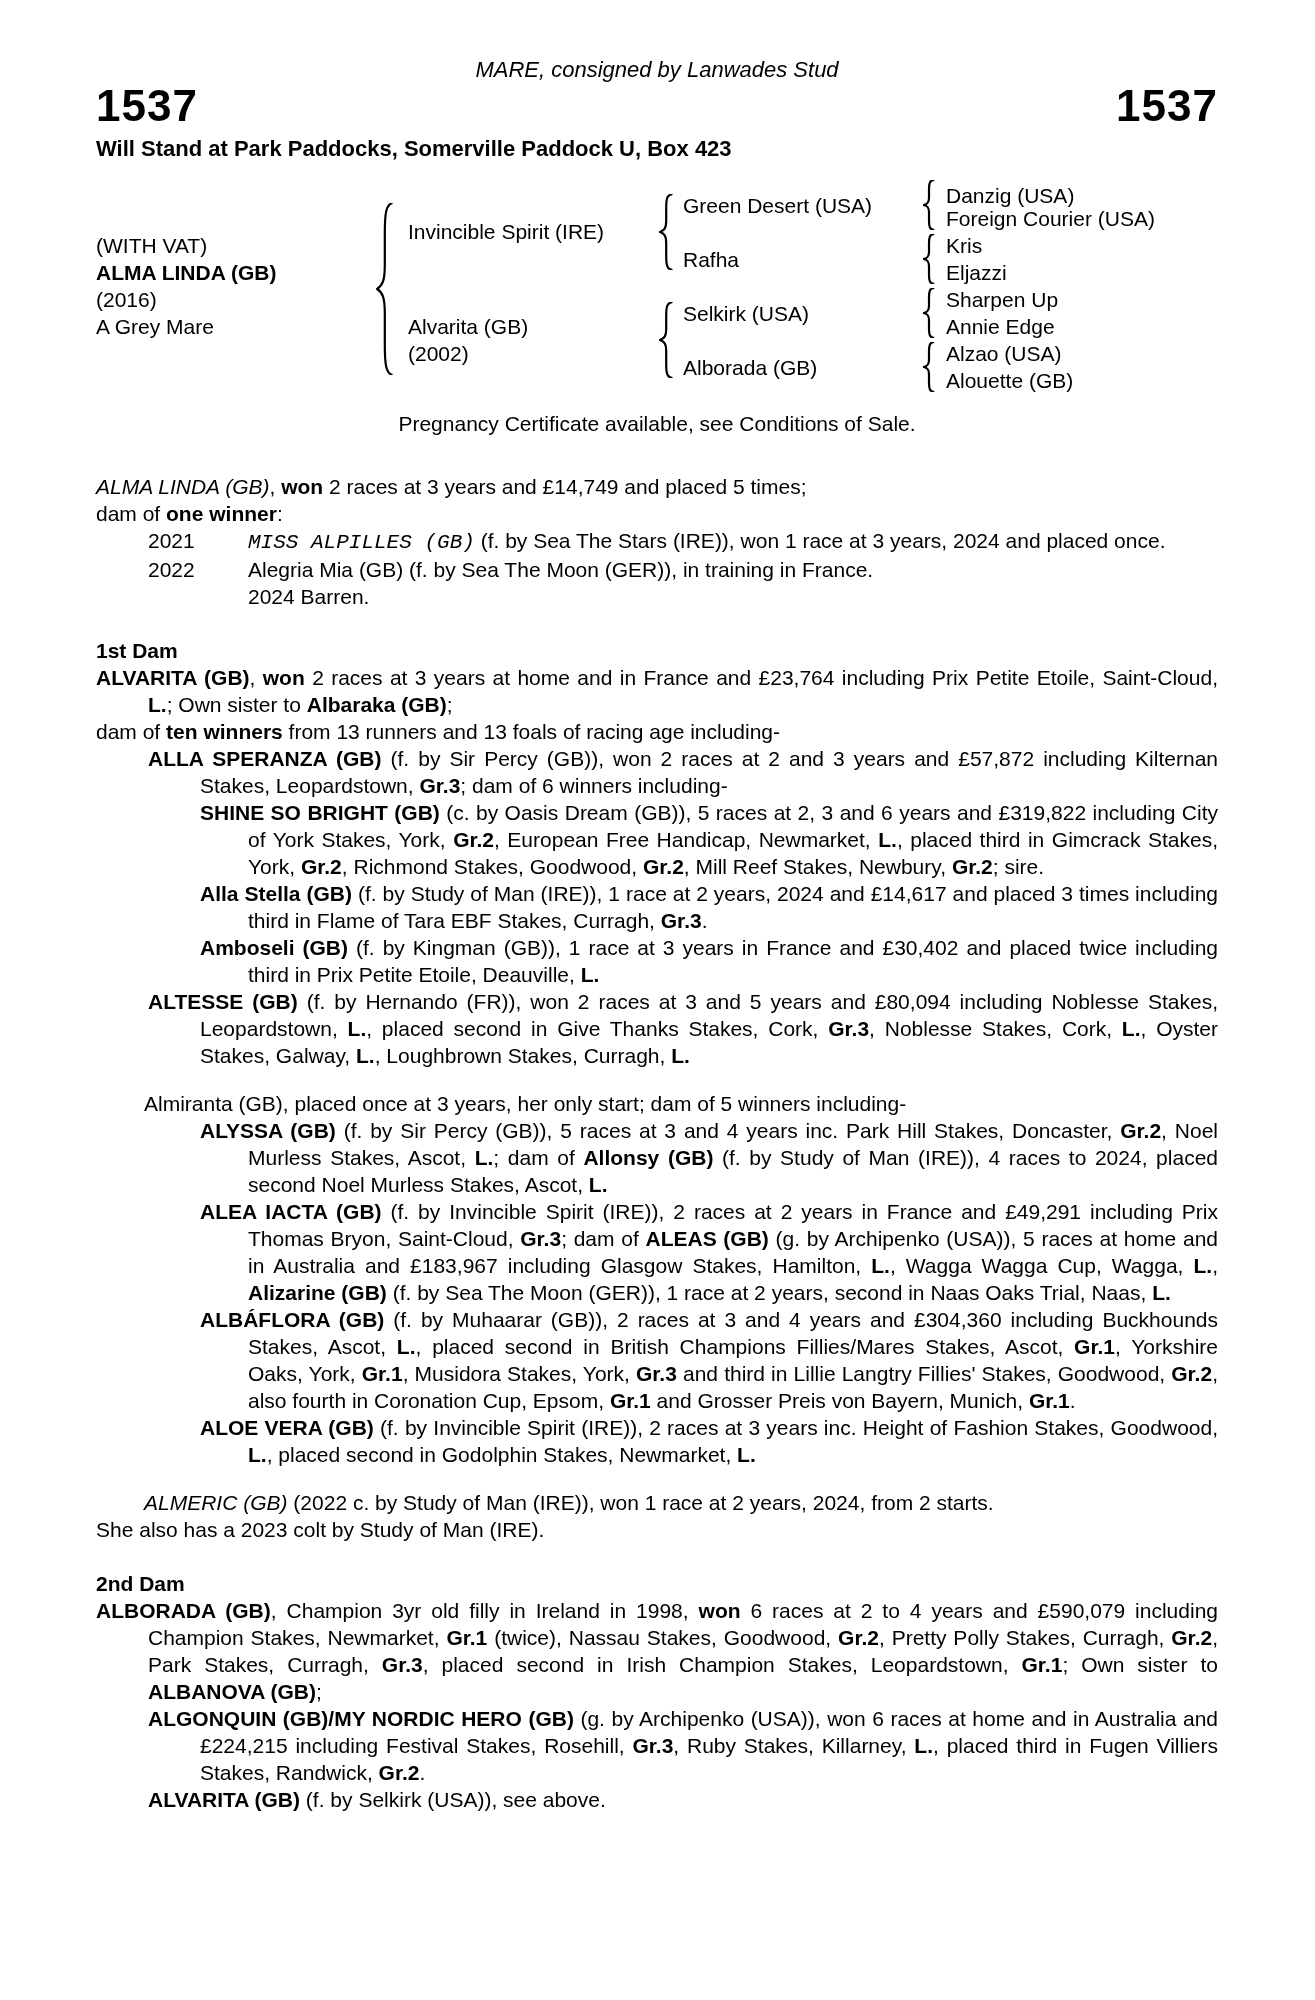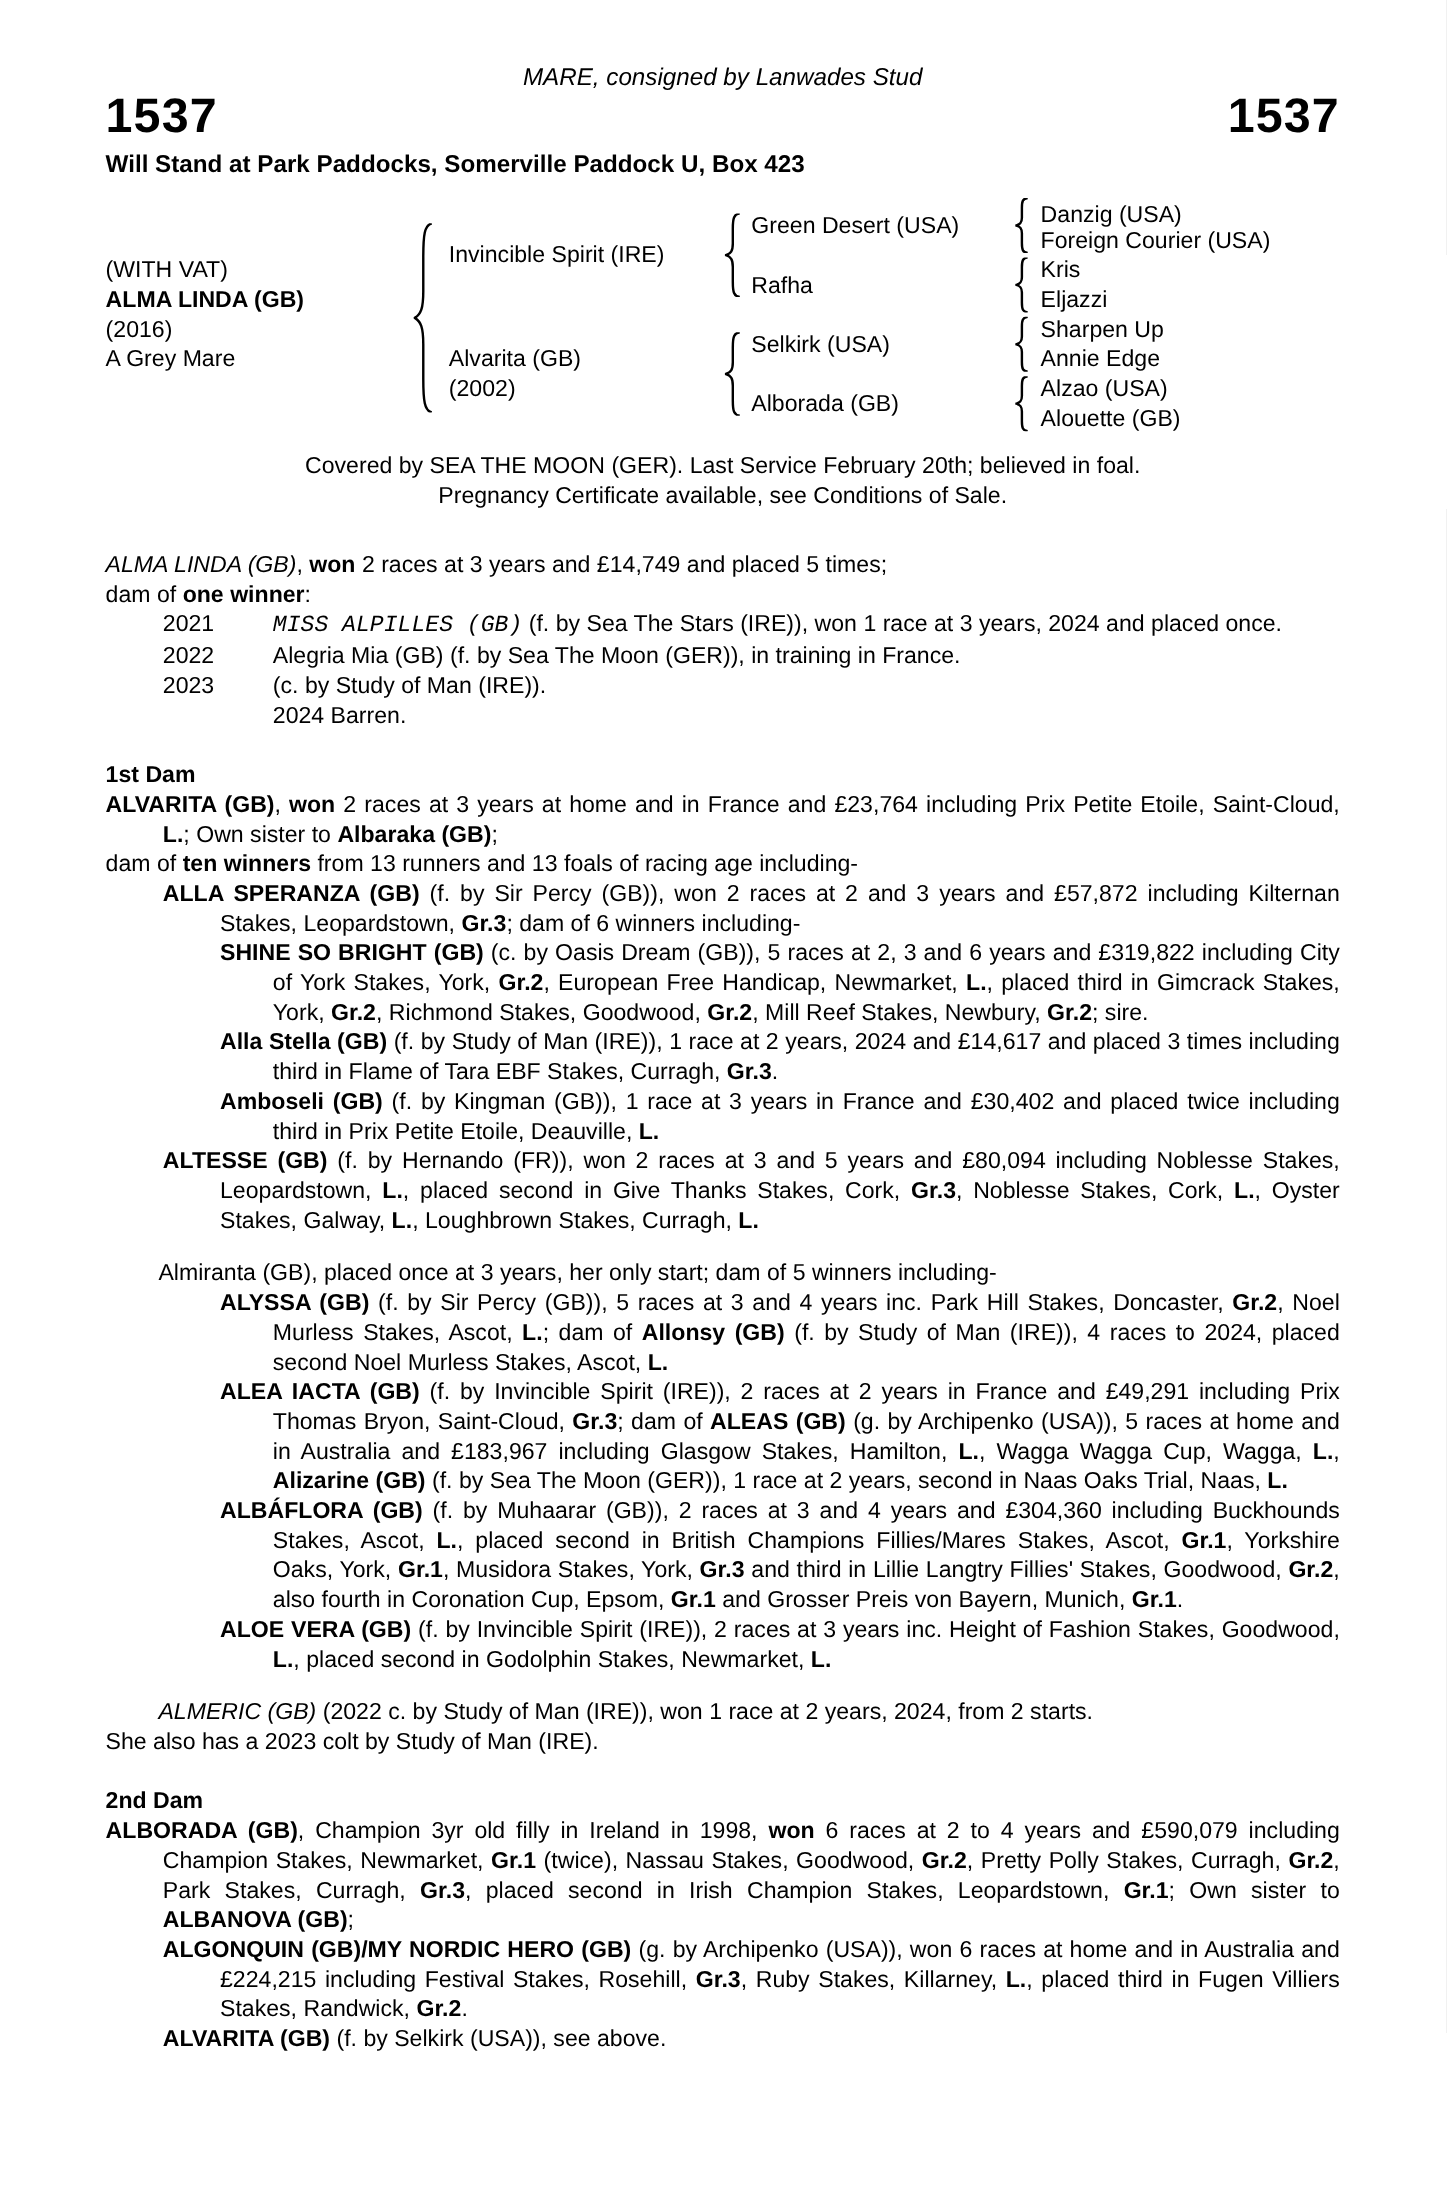--- a/index.html
+++ b/index.html
@@ -104,38 +104,33 @@
     <div class="ped-item" style="left:850px; top:27px">Foreign Courier (USA)</div>
     <div class="ped-item" style="left:850px; top:54px">Kris</div>
     <div class="ped-item" style="left:850px; top:81px">Eljazzi</div>
     <div class="ped-item" style="left:850px; top:108px">Sharpen Up</div>
     <div class="ped-item" style="left:850px; top:135px">Annie Edge</div>
     <div class="ped-item" style="left:850px; top:162px">Alzao (USA)</div>
     <div class="ped-item" style="left:850px; top:189px">Alouette (GB)</div>
   </div>
 
   <div class="cover">
-    <div>Covered by SEA THE MOON (GER). Last Service February 20th; believed in foal.</div>
     <div>Pregnancy Certificate available, see Conditions of Sale.</div>
   </div>
 
   <div class="body-text">
       <div class="hang0"><span style="font-style: italic;">ALMA LINDA (GB)</span><span>, </span><span style="font-weight: bold;">won</span><span> 2 races at 3 years and £14,749 and placed 5 times;</span></div>
       <div class="flat"><span>dam of </span><span style="font-weight: bold;">one winner</span><span>:</span></div>
       <div class="prod">
         <span class="prod-year">2021</span>
         <span class="prod-body"><span style="font-style: italic; font-family: Liberation Mono, monospace;">MISS ALPILLES (GB)</span><span> (f. by Sea The Stars (IRE)), won 1 race at 3 years, 2024 and placed once.</span></span>
       </div>
       <div class="prod">
         <span class="prod-year">2022</span>
         <span class="prod-body"><span>Alegria Mia (GB) (f. by Sea The Moon (GER)), in training in France.</span></span>
-      </div>
-      <div class="prod">
-        <span class="prod-year">2023</span>
-        <span class="prod-body"><span>(c. by Study of Man (IRE)).</span></span>
       </div>
       <div class="prod">
         <span class="prod-year"></span>
         <span class="prod-body"><span>2024 Barren.</span></span>
       </div>
       <div class="heading">1st Dam</div>
       <div class="hang0"><span style="font-weight: bold;">ALVARITA (GB)</span><span>, </span><span style="font-weight: bold;">won</span><span> 2 races at 3 years at home and in France and £23,764 including Prix Petite Etoile, Saint-Cloud, </span><span style="font-weight: bold;">L.</span><span>; Own sister to </span><span style="font-weight: bold;">Albaraka (GB)</span><span>;</span></div>
       <div class="flat"><span>dam of </span><span style="font-weight: bold;">ten winners</span><span> from 13 runners and 13 foals of racing age including-</span></div>
       <div class="hang1"><span style="font-weight: bold;">ALLA SPERANZA (GB)</span><span> (f. by Sir Percy (GB)), won 2 races at 2 and 3 years and £57,872 including Kilternan Stakes, Leopardstown, </span><span style="font-weight: bold;">Gr.3</span><span>; dam of 6 winners including-</span></div>
       <div class="hang2"><span style="font-weight: bold;">SHINE SO BRIGHT (GB)</span><span> (c. by Oasis Dream (GB)), 5 races at 2, 3 and 6 years and £319,822 including City of York Stakes, York, </span><span style="font-weight: bold;">Gr.2</span><span>, European Free Handicap, Newmarket, </span><span style="font-weight: bold;">L.</span><span>, placed third in Gimcrack Stakes, York, </span><span style="font-weight: bold;">Gr.2</span><span>, Richmond Stakes, Goodwood, </span><span style="font-weight: bold;">Gr.2</span><span>, Mill Reef Stakes, Newbury, </span><span style="font-weight: bold;">Gr.2</span><span>; sire.</span></div>

